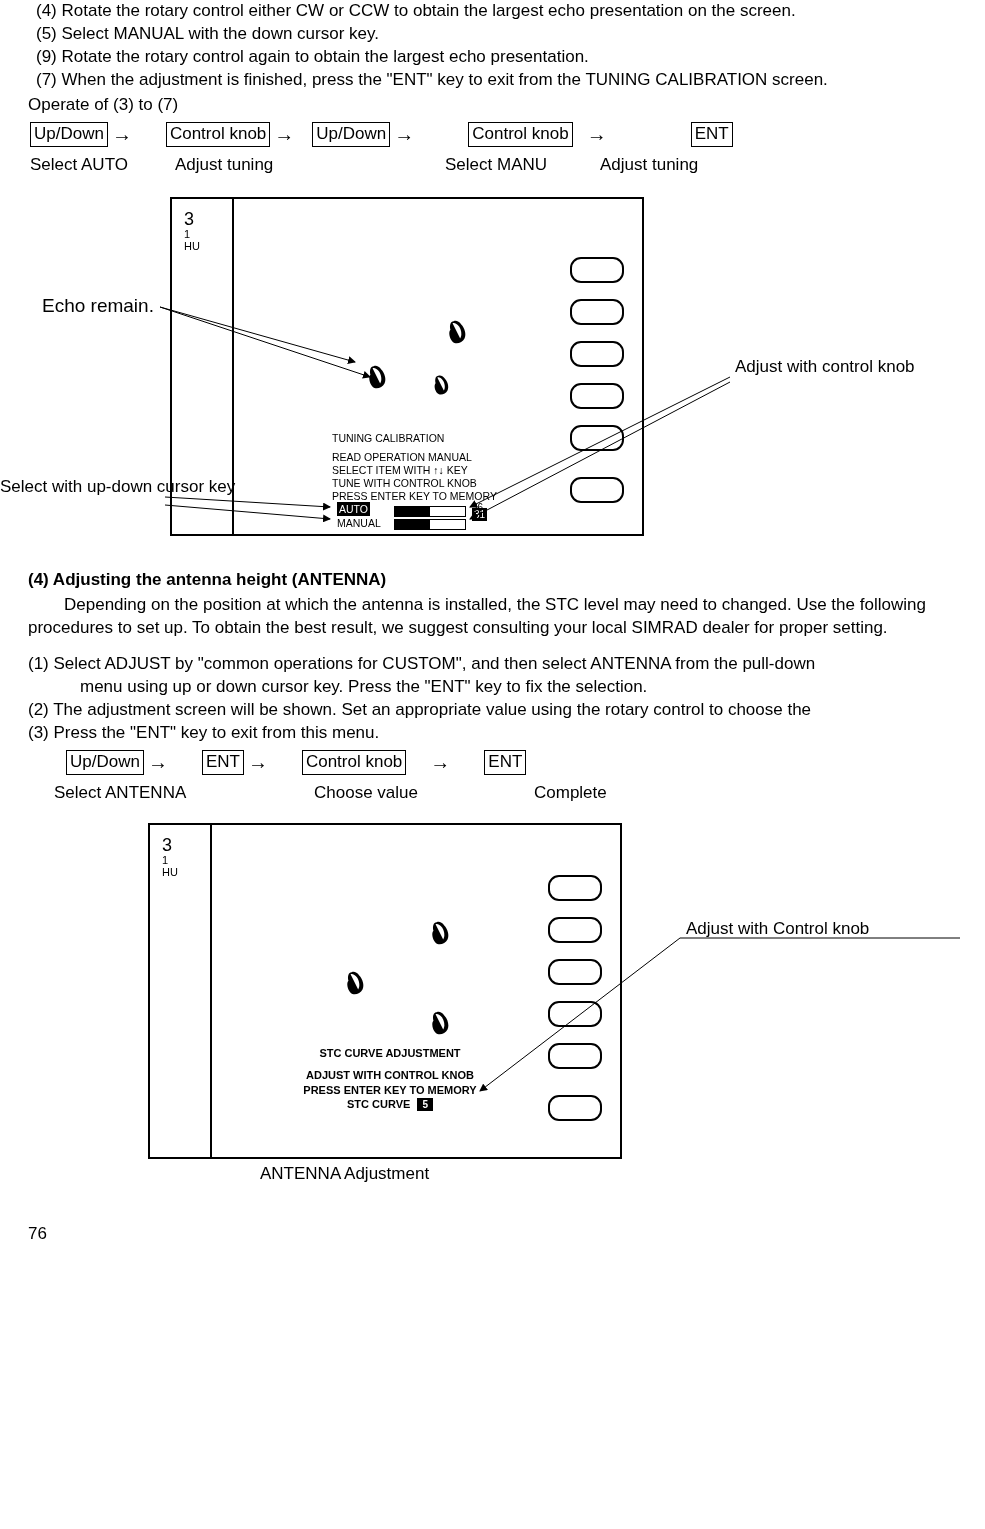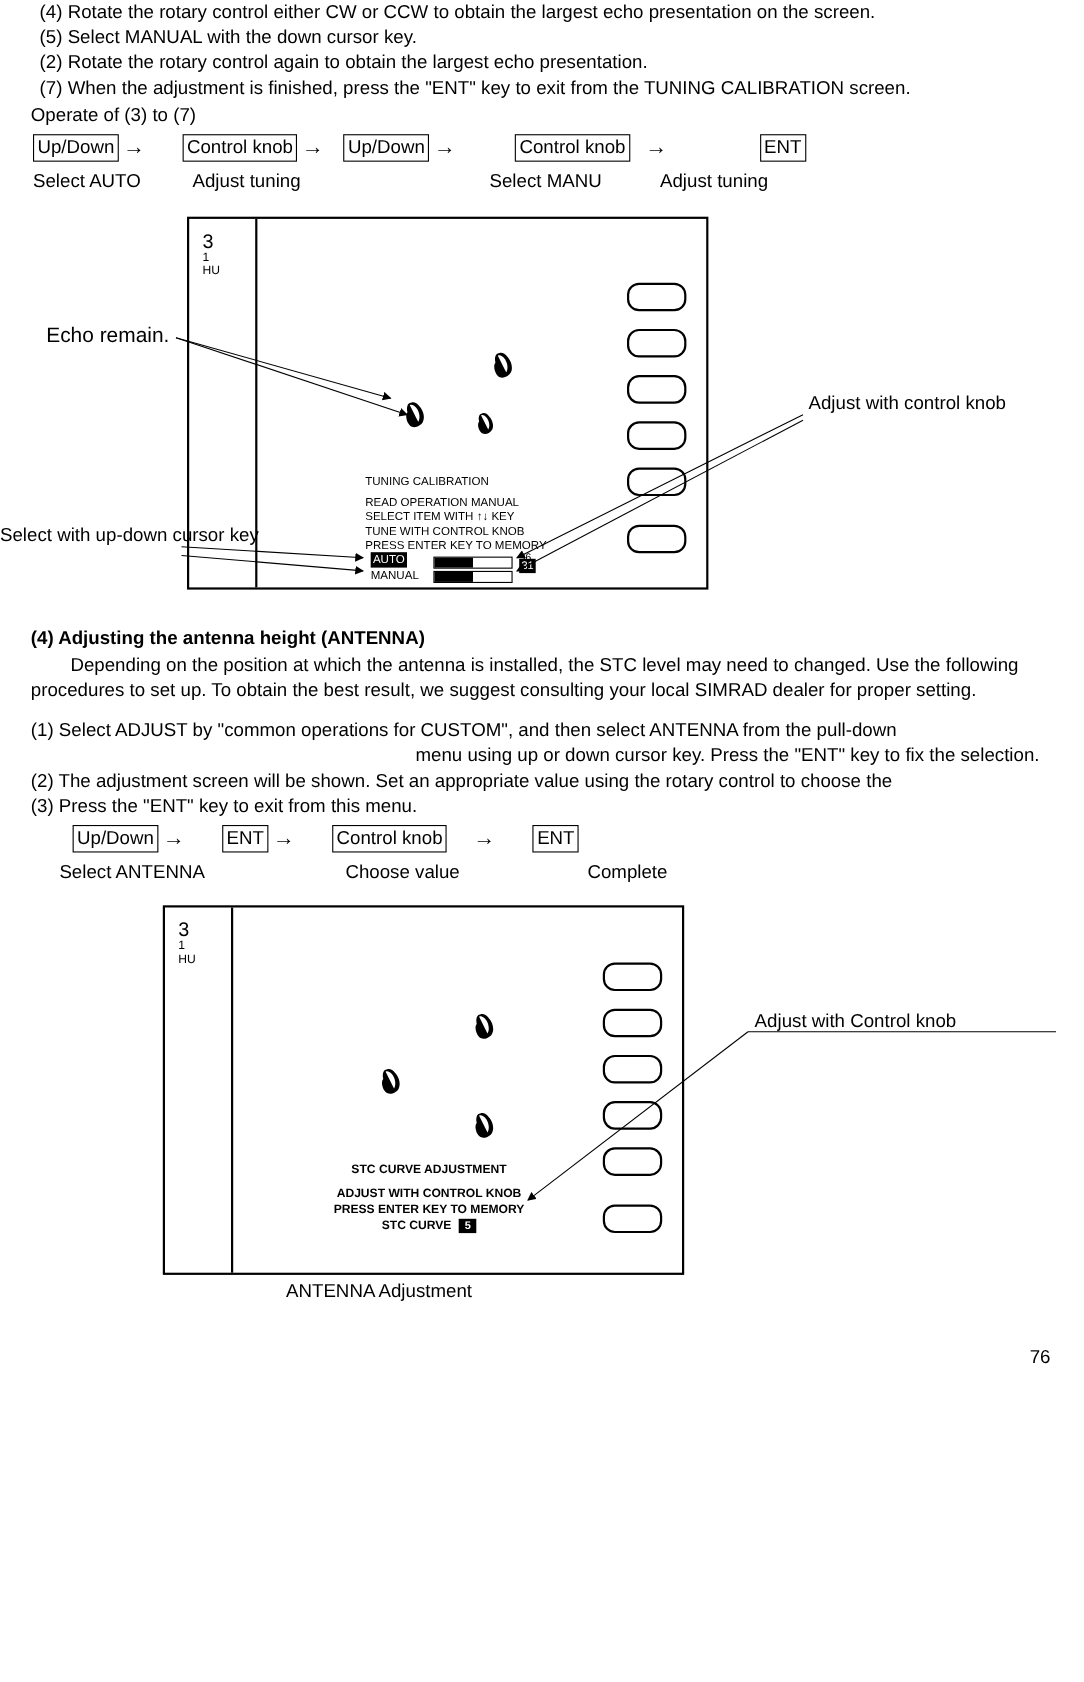--- a/index.html
+++ b/index.html
@@ -52,44 +52,44 @@
   .ann-adjust { position:absolute; left:735px; top:160px; font-size:17px; line-height:1.2;}
 
   
   svg.overlay { position:absolute; left:0; top:0; pointer-events:none; }
 
   .section-heading { font-weight:bold; margin-left:28px; margin-top:12px; }
   .body-text { margin-left:28px; margin-right:10px; margin-top:2px;}
   .numlist { margin-left:28px; margin-right:10px; margin-top:14px;}
   .numlist p { margin:0;}
   .numlist .hang { padding-left:34px; text-indent:-34px;}
-  .numlist .cont { padding-left:52px;text-align:right;}
+  .numlist .cont { padding-left:52px;}
 
   .operate-row2 { margin-left:66px; display:flex; align-items:center; margin-top:4px;}
   .op-labels2 { margin-left:54px; display:flex; margin-top:6px;}
 
   
   .diagram-wrap2 { position: relative; margin-top:18px; height:370px; margin-left:0;}
   .screen2 { position:absolute; left:148px; top:0; width:470px; height:332px; border:2px solid #000;}
   .screen2 .range-col { position:absolute; left:0; top:0; width:60px; height:100%; border-right:2px solid #000;}
-  .stc-text { position:absolute; left:130px; top:231px; font-size:11px; line-height:1.3; font-weight:bold; font-family:Arial; text-align:center; width:220px;}
+  .stc-text { position:absolute; left:130px; top:221px; font-size:11px; line-height:1.3; font-weight:bold; font-family:Arial; text-align:center; width:220px;}
   .stc-text div { white-space:nowrap;}
   .stc-val-box { display:inline-block; background:#000; color:#fff; padding:0 5px; margin-left:4px; font-size:10px;}
   .ann-adjust2 { position:absolute; left:686px; top:95px; font-size:17px;}
   .caption2 { position:absolute; left:260px; top:340px; font-size:17px;}
   
-  .page-num { text-align:right; margin-top:30px; font-size:17px;}
+  .page-num { text-align:left; margin-top:30px; font-size:17px;padding-left:28px;}
 </style>
 </head>
 <body>
 
 <div class="steps">
   <p class="step-line">(4)  Rotate the rotary control either CW or CCW to obtain the largest echo presentation on the screen.</p>
   <p class="step-line">(5)  Select MANUAL with the down cursor key.</p>
-  <p class="step-line">(2)    Rotate the rotary control again to obtain the largest echo presentation.</p>
+  <p class="step-line">(9)    Rotate the rotary control again to obtain the largest echo presentation.</p>
   <p class="step-line">(7)  When the adjustment is finished, press the "ENT" key to exit from the TUNING CALIBRATION screen.</p>
 </div>
 
 <div class="operate-heading">Operate of (3) to (7)</div>
 
 <div class="operate-row">
   <span class="boxed">Up/Down</span>
   <span class="arrow">→</span>
   <span class="op-spacer" style="width:30px"></span>
   <span class="boxed">Control knob</span>

